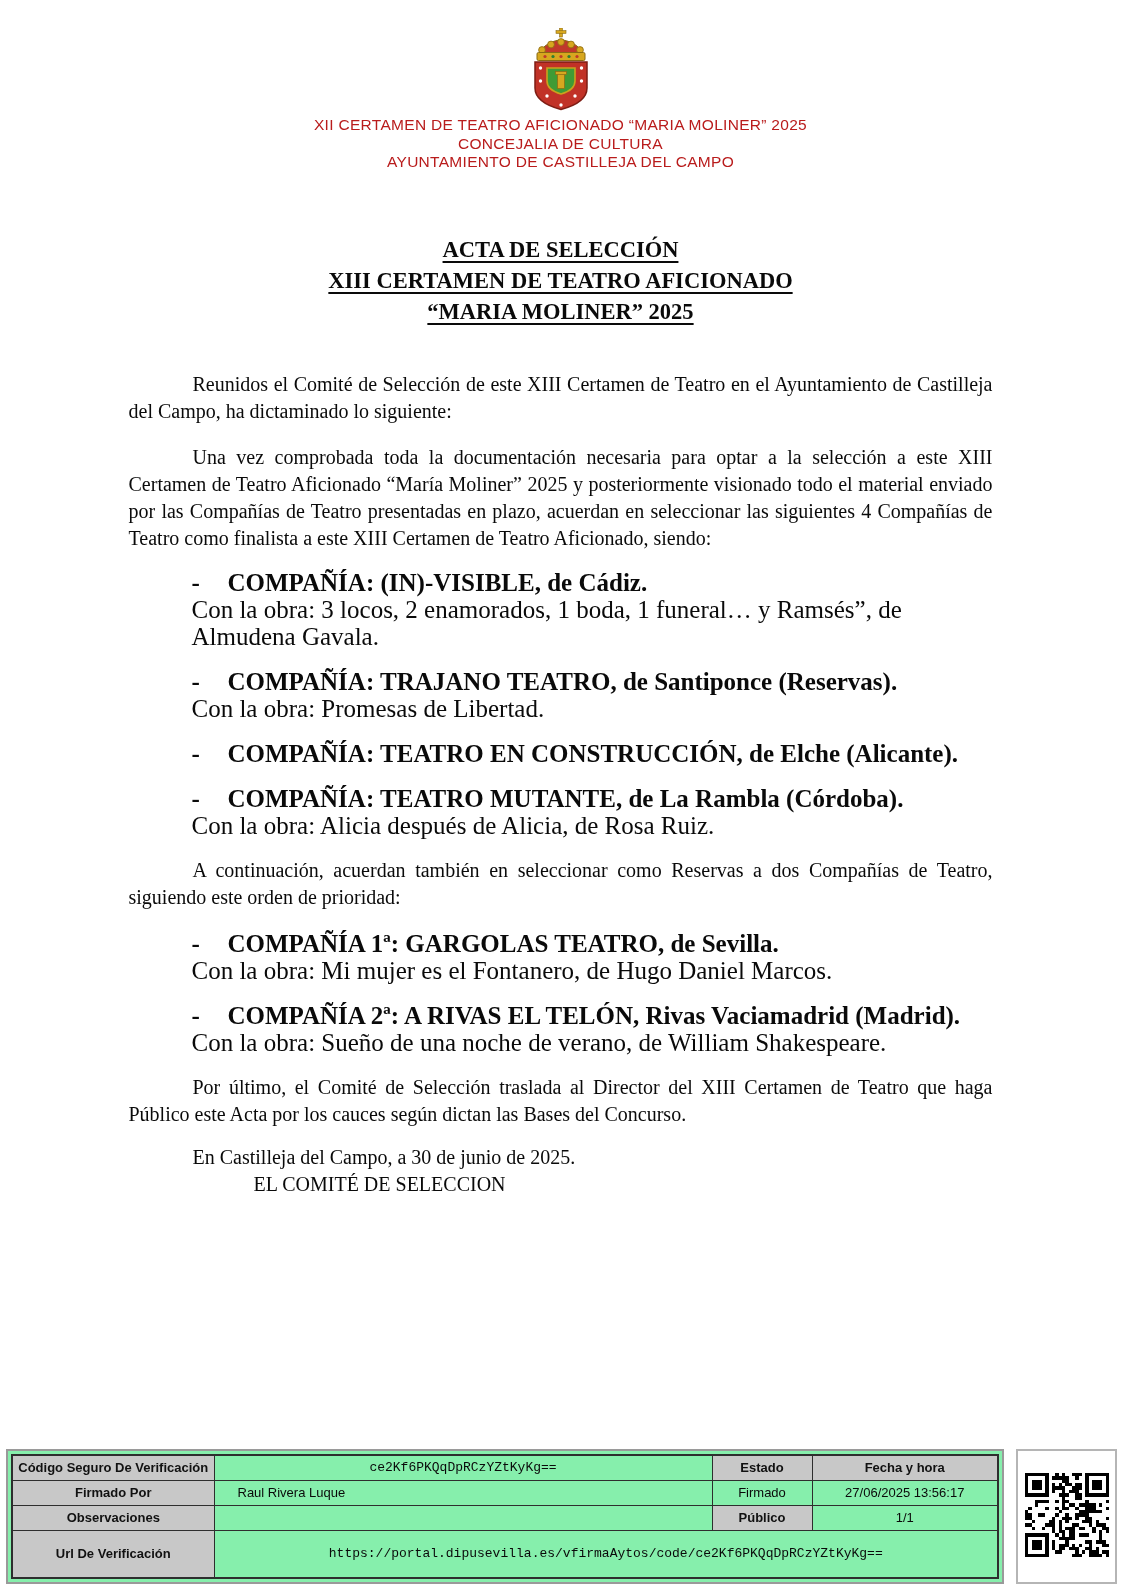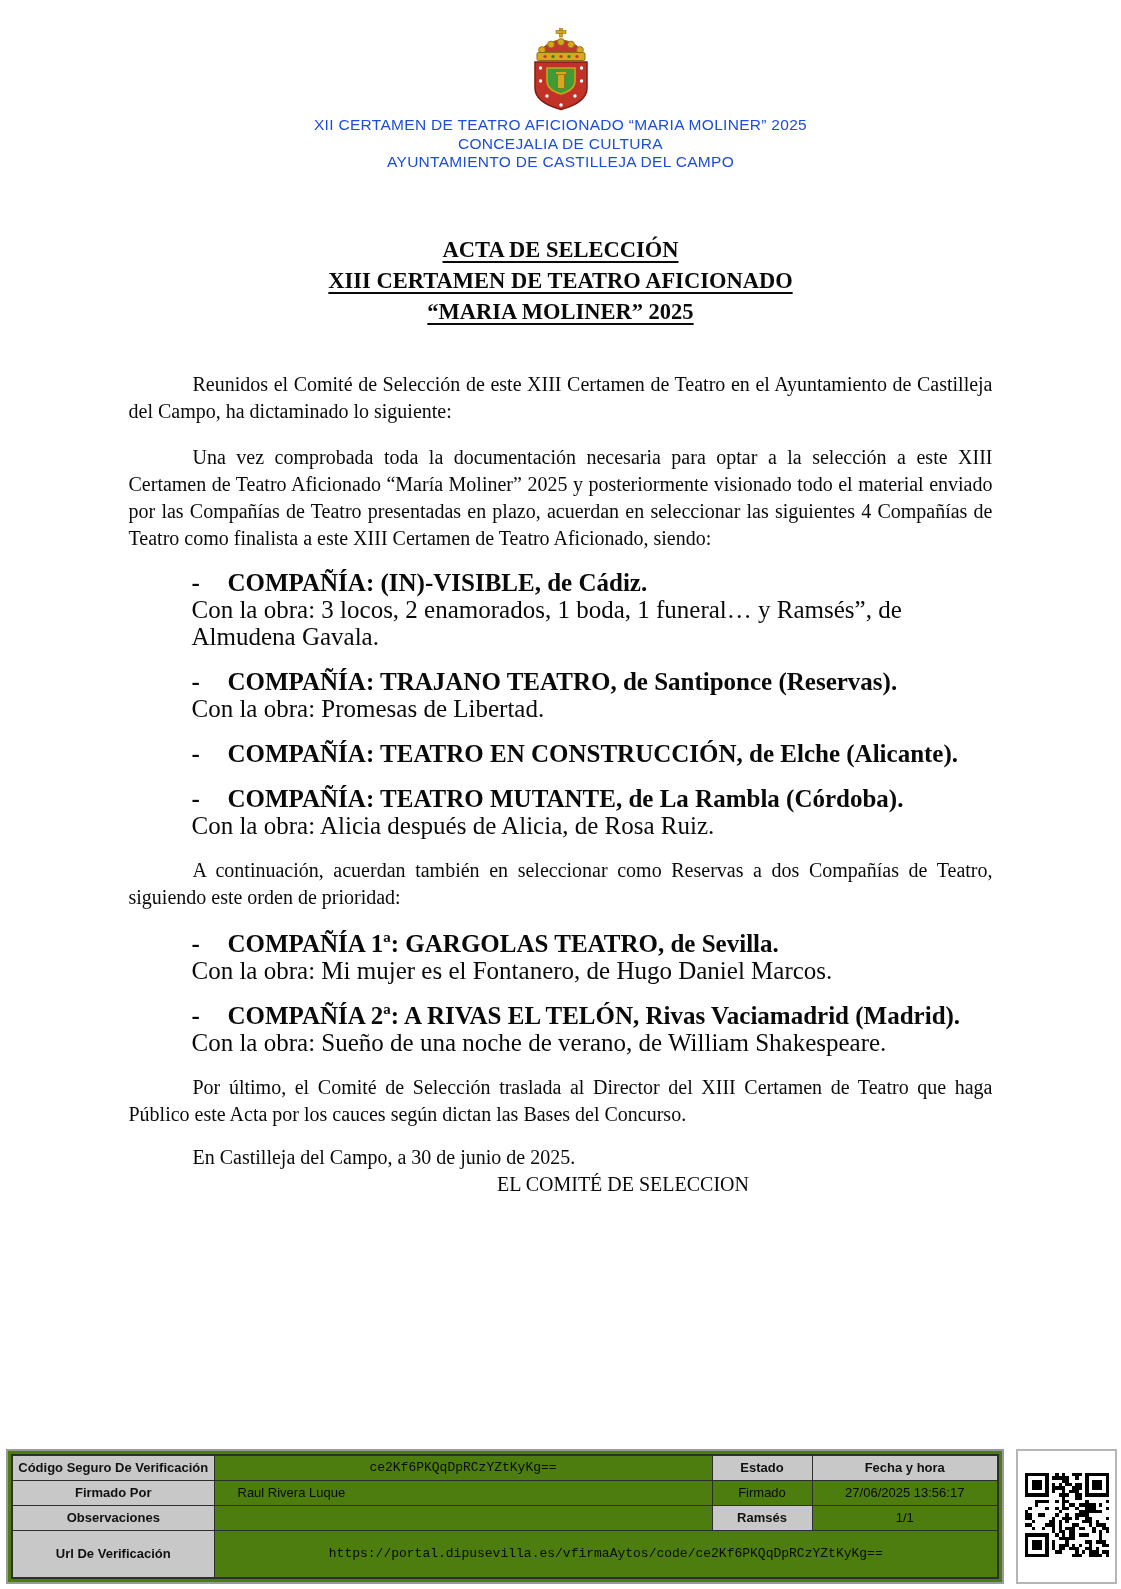--- a/index.html
+++ b/index.html
@@ -8,21 +8,21 @@
     width:1121px;height:1589px;
     margin:0 auto;background:#fff;color:#0a0a0a;
     font-family:"Liberation Serif", serif;
     overflow:hidden;
   }
   
   .crest{width:100%;display:flex;justify-content:center;padding-top:28px;}
   .org-header{
     text-align:center;
     font-family:"Liberation Sans", sans-serif;
-    font-size:15.5px;line-height:18.5px;color:#1d4ed8;
+    font-size:15.5px;line-height:18.5px;color:#b91c1c;
     letter-spacing:.3px;margin-top:4px;
   }
   
   .doc-title{
     text-align:center;margin-top:62px;
     font-weight:bold;font-size:22.5px;line-height:31px;
   }
   .doc-title .u{
     text-decoration:underline;
     text-underline-offset:4px;
@@ -36,29 +36,29 @@
     text-align:justify;text-indent:64px;
   }
   p.par.tight{margin-bottom:17px;}
   .item{margin:0 0 18px 63px;font-size:25px;line-height:27px;}
   .item .name-row{font-weight:bold;}
   .item .dash{display:inline-block;width:36px;font-weight:bold;}
   .item .work{font-weight:normal;}
   .section-gap{margin-top:20px;}
   .closing-gap{margin-top:22px;}
   p.place{margin:0;font-size:20px;line-height:27px;text-indent:64px;}
-  p.committee{margin:0;font-size:20px;line-height:27px;text-indent:125px;text-align:center;}
+  p.committee{margin:0;font-size:20px;line-height:27px;text-indent:125px;}
   
   .footer{
     position:absolute;left:6px;right:6px;bottom:5px;
     display:flex;align-items:stretch;gap:12px;
     font-family:"Liberation Sans", sans-serif;
   }
   .sig-wrap{
-    border:2px solid #9a9a9a;background:#4d7c0f;padding:3px;flex:1 1 auto;
+    border:2px solid #9a9a9a;background:#86efac;padding:3px;flex:1 1 auto;
   }
   table.sig{
     border-collapse:collapse;width:100%;height:100%;
     border:2px solid #2e2e2e;table-layout:fixed;
   }
   table.sig td{
     border:1px solid #2e2e2e;
     font-size:13px;overflow:hidden;white-space:nowrap;
   }
   td.lbl{
@@ -189,21 +189,21 @@
         </tr>
         <tr class="r">
           <td class="lbl">Firmado Por</td>
           <td class="val-left">Raul Rivera Luque</td>
           <td class="val">Firmado</td>
           <td class="val">27/06/2025 13:56:17</td>
         </tr>
         <tr class="r">
           <td class="lbl">Observaciones</td>
           <td class="val"></td>
-          <td class="lbl">Ramsés</td>
+          <td class="lbl">Público</td>
           <td class="val">1/1</td>
         </tr>
         <tr class="r-url">
           <td class="lbl">Url De Verificación</td>
           <td class="val mono" colspan="3">https://portal.dipusevilla.es/vfirmaAytos/code/ce2Kf6PKQqDpRCzYZtKyKg==</td>
         </tr>
       </tbody>
         </table>
     </div>
     <div class="qr-box">

